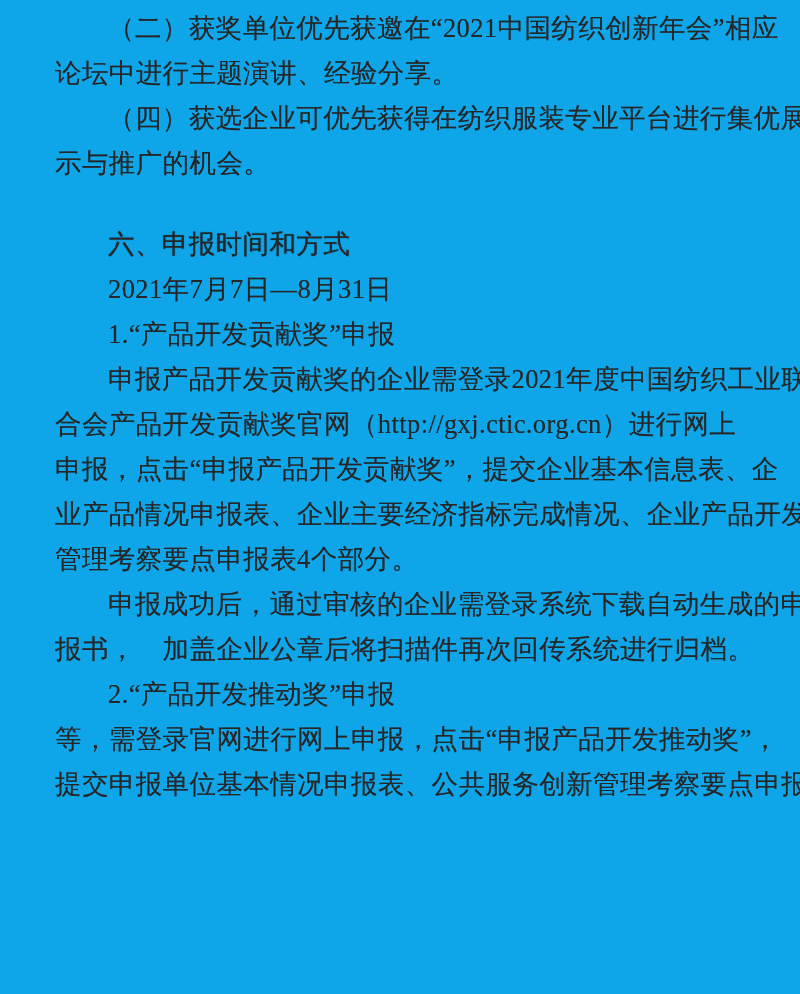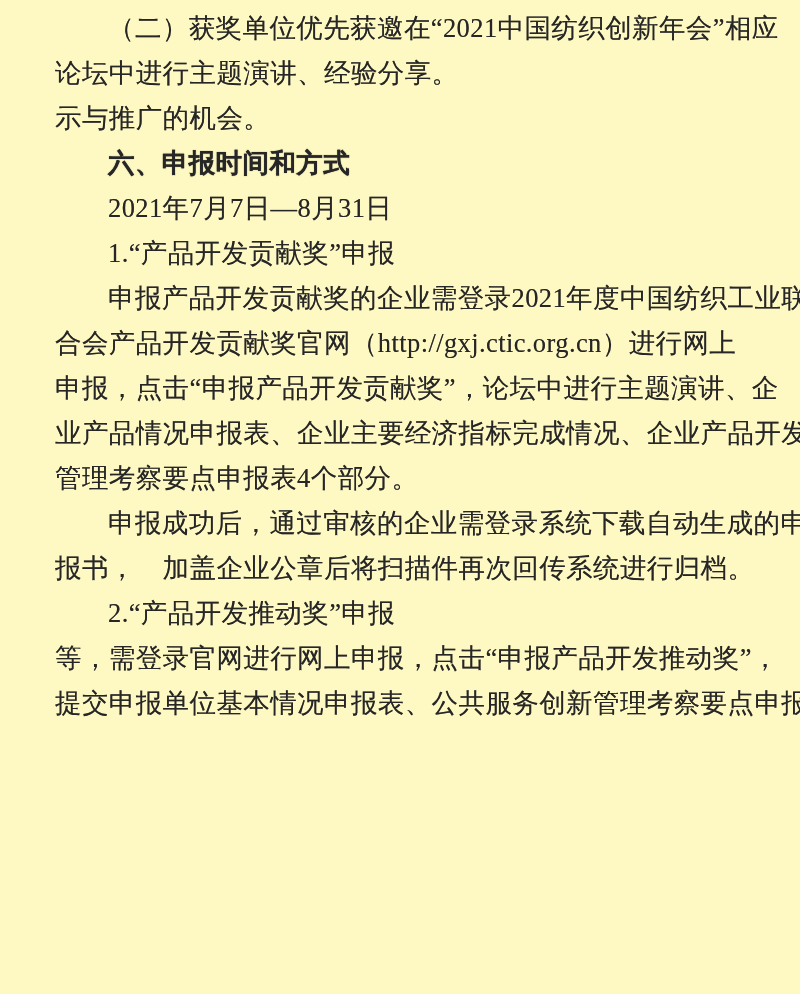--- a/index.html
+++ b/index.html
@@ -31,38 +31,40 @@
     font-size: 26.5px;
     color: #262626;
     white-space: nowrap;
     letter-spacing: 0.4px;
     text-shadow: 0 0 0.6px rgba(40,40,40,0.55);
   }
   .line.indent {
     text-indent: 2em;
   }
   .line.bold {
-    font-weight: 700;
+    font-weight: 400;
     text-shadow: 0 0 0.9px rgba(20,20,20,0.85);
+    margin-top: 36px;
   }
 </style>
 </head>
 <body>
 
-<div class="page" style="background: #fef9c3; color: rgb(38, 38, 38);">
+<div class="page" style="background: #0ea5e9; color: rgb(38, 38, 38);">
   <div class="content">
       <div class="line indent">（二）获奖单位优先获邀在“2021中国纺织创新年会”相应</div>
       <div class="line">论坛中进行主题演讲、经验分享。</div>
+      <div class="line indent">（四）获选企业可优先获得在纺织服装专业平台进行集优展</div>
       <div class="line">示与推广的机会。</div>
       <div class="line indent bold">六、申报时间和方式</div>
       <div class="line indent">2021年7月7日—8月31日</div>
       <div class="line indent">1.“产品开发贡献奖”申报</div>
       <div class="line indent">申报产品开发贡献奖的企业需登录2021年度中国纺织工业联</div>
       <div class="line">合会产品开发贡献奖官网（http://gxj.ctic.org.cn）进行网上</div>
-      <div class="line">申报，点击“申报产品开发贡献奖”，论坛中进行主题演讲、企</div>
+      <div class="line">申报，点击“申报产品开发贡献奖”，提交企业基本信息表、企</div>
       <div class="line">业产品情况申报表、企业主要经济指标完成情况、企业产品开发</div>
       <div class="line">管理考察要点申报表4个部分。</div>
       <div class="line indent">申报成功后，通过审核的企业需登录系统下载自动生成的申</div>
       <div class="line">报书，　加盖企业公章后将扫描件再次回传系统进行归档。</div>
       <div class="line indent">2.“产品开发推动奖”申报</div>
       <div class="line">等，需登录官网进行网上申报，点击“申报产品开发推动奖”，</div>
       <div class="line">提交申报单位基本情况申报表、公共服务创新管理考察要点申报</div>
     </div>
 </div>
 

